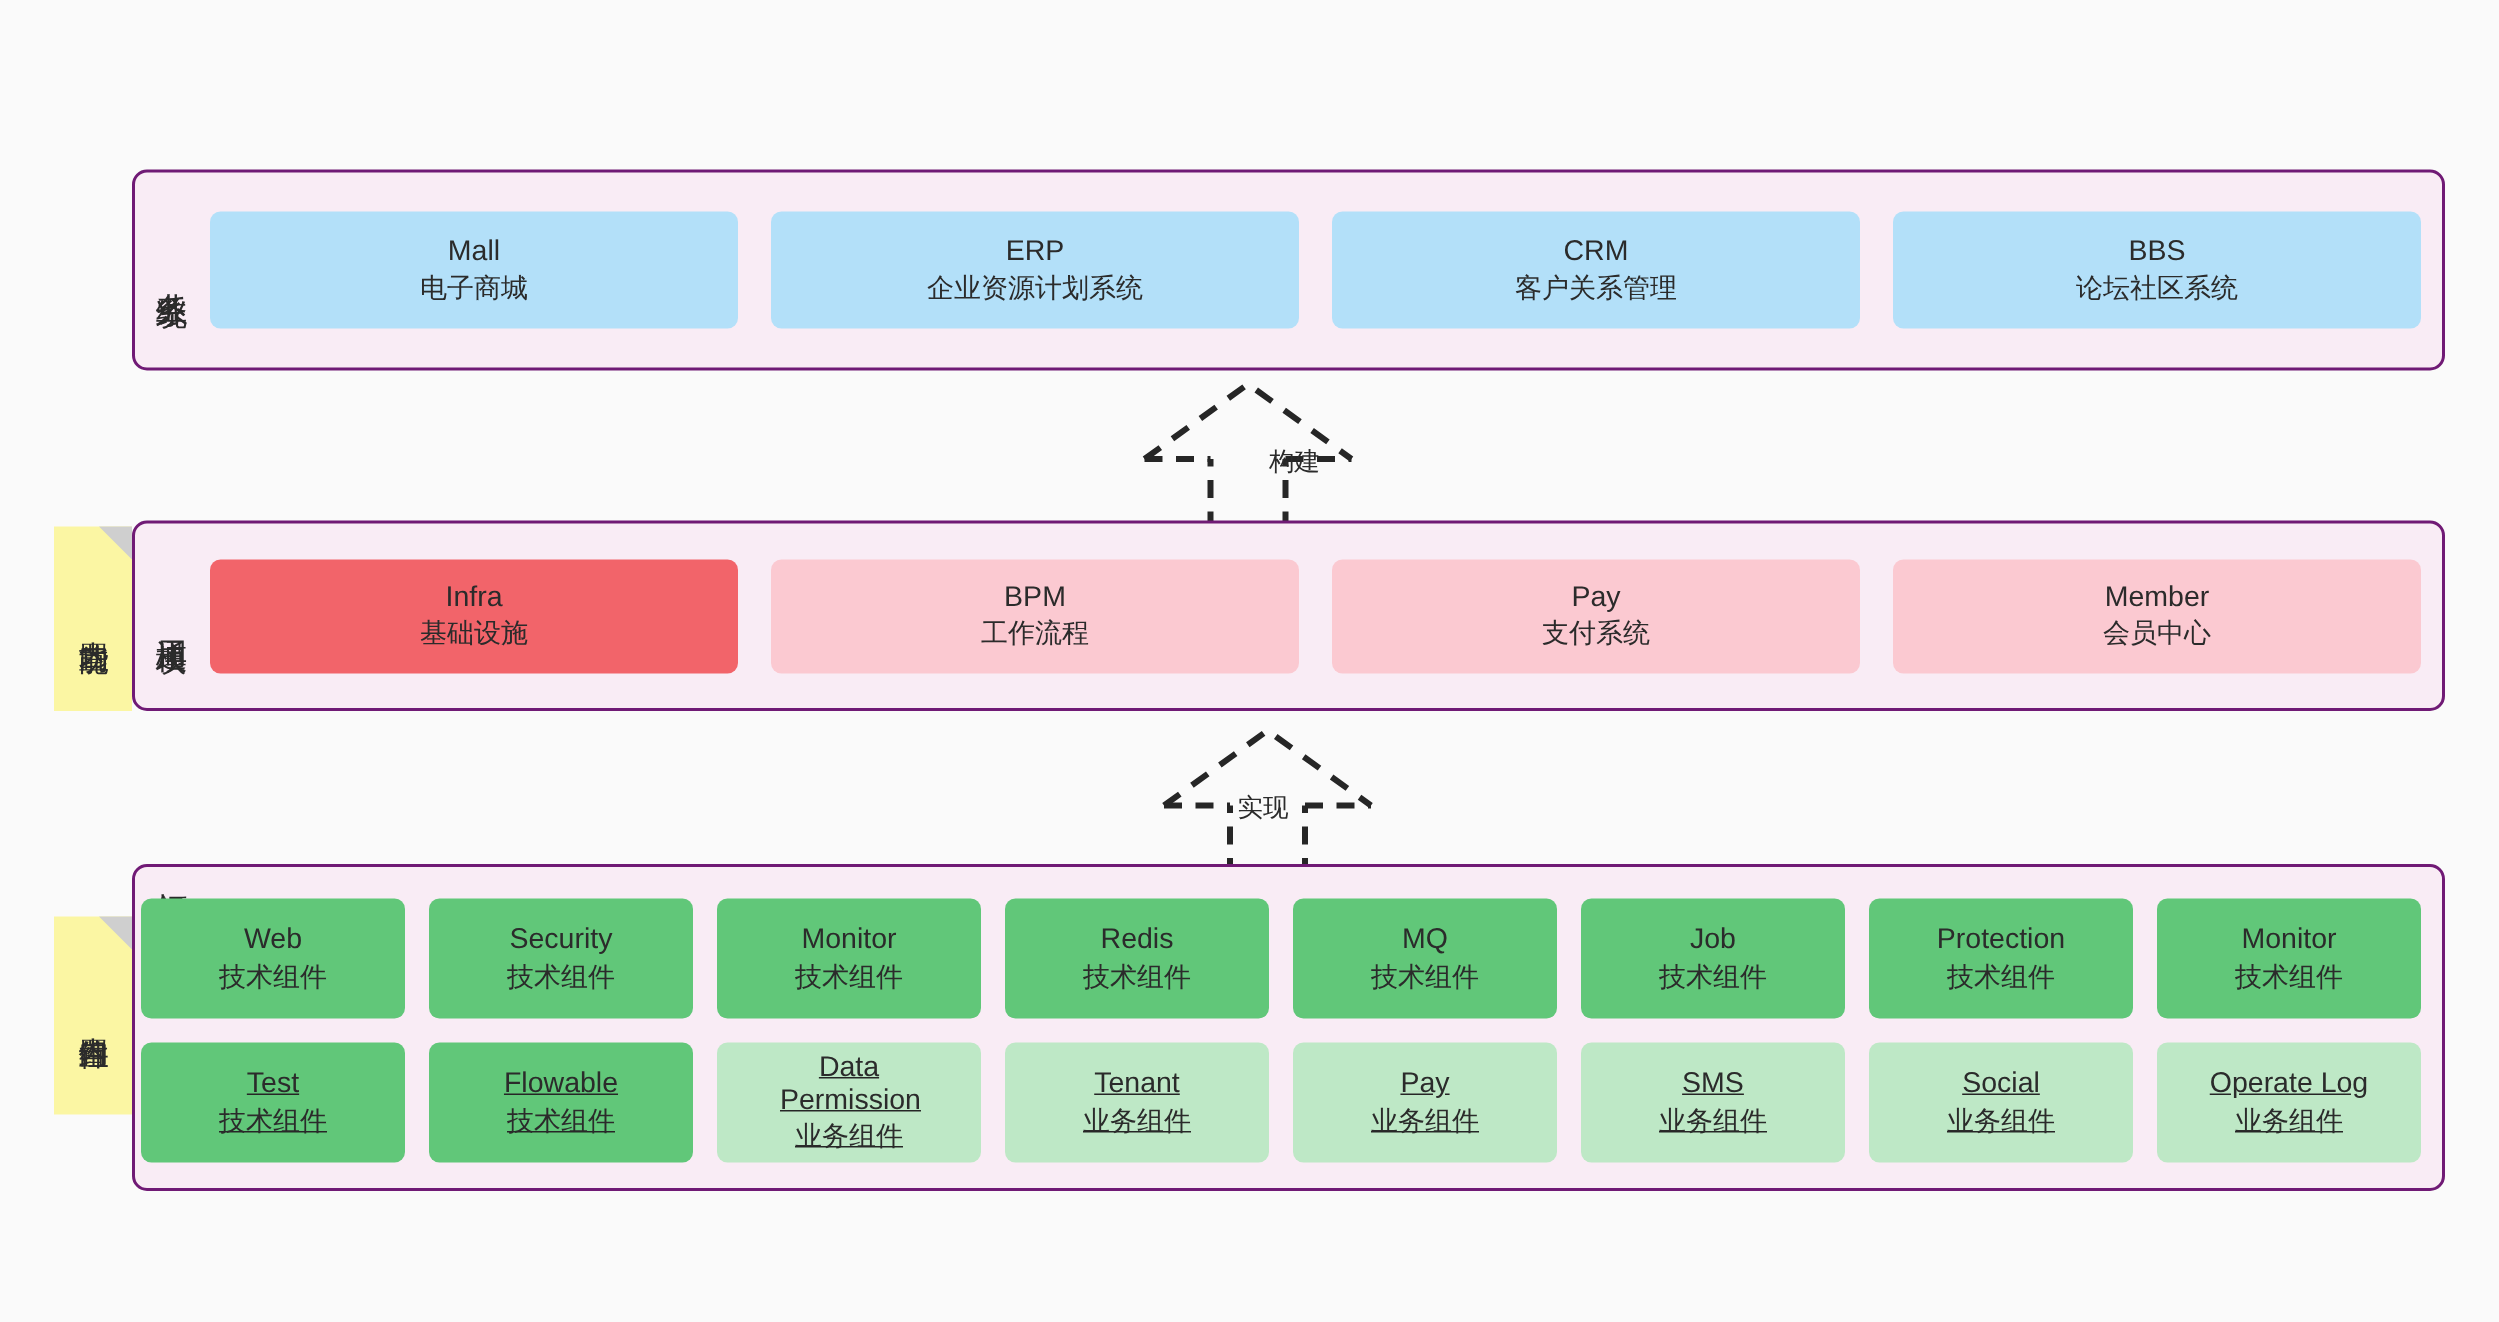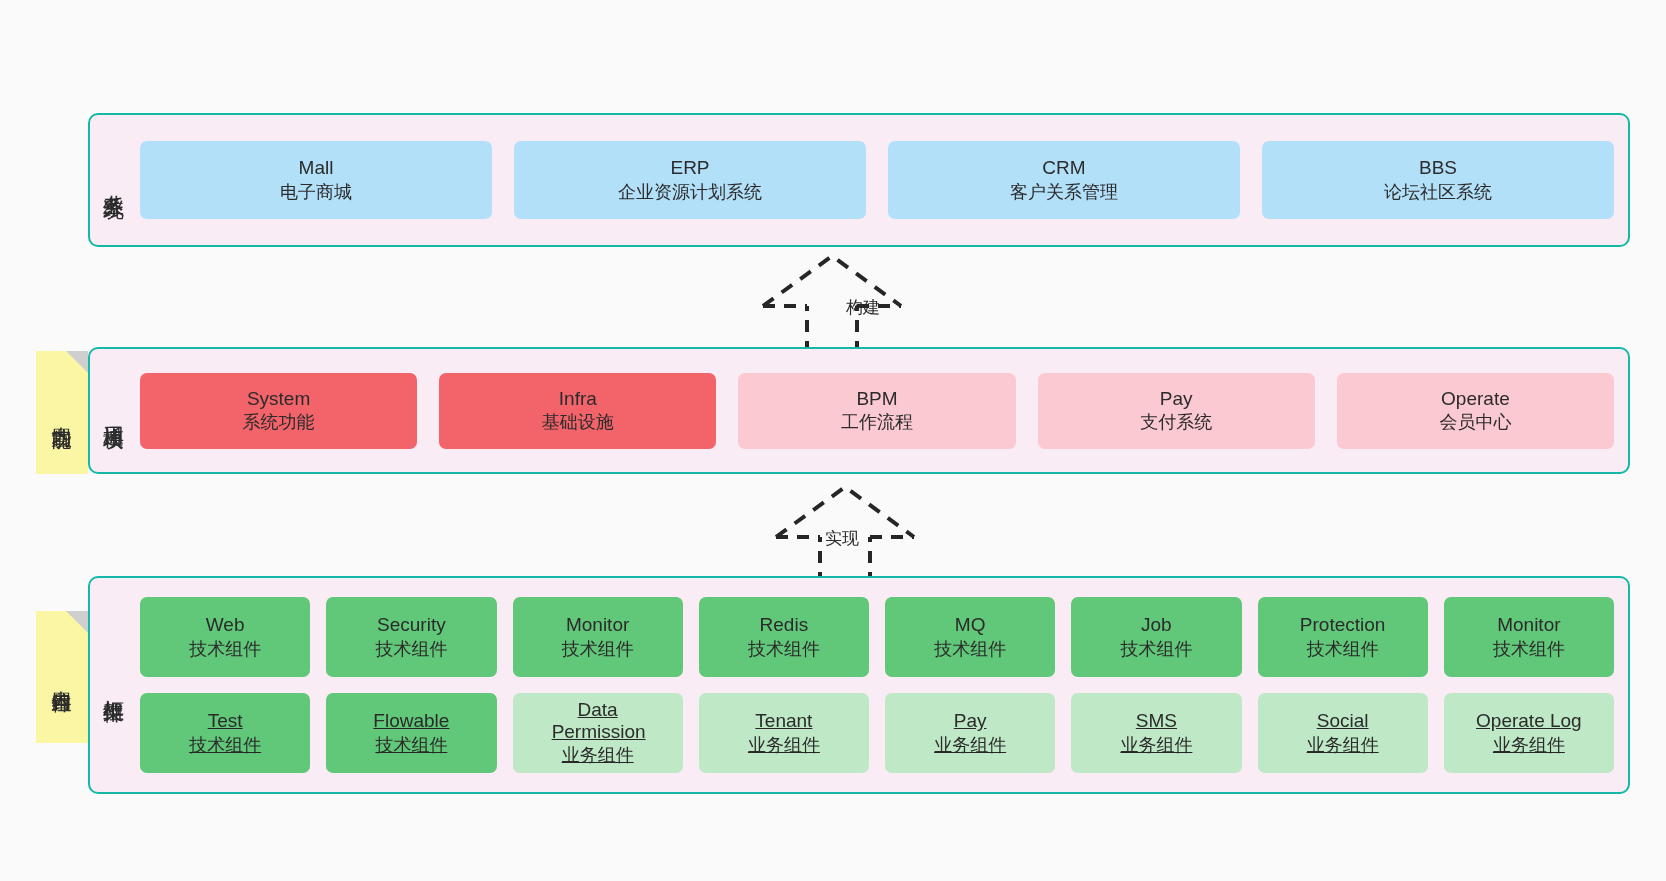--- a/index.html
+++ b/index.html
@@ -19,21 +19,21 @@
   .canvas {
     position: absolute;
     inset: 0;
   }
 
   
   .layer {
     position: absolute;
     box-sizing: border-box;
     background: #f9ecf5;
-    border: 2px solid #14b8a6;
+    border: 2px solid #701a75;
     border-radius: 10px;
     display: flex;
     align-items: stretch;
   }
 
   .layer-title {
     flex: 0 0 auto;
     width: 46px;
     display: flex;
     align-items: center;
@@ -174,42 +174,38 @@
   <div class="note" style="left:36px; top:351px; width:52px; height:123px;">
     <span class="fold"></span>
     <span>内置功能</span>
   </div>
 
   <div class="layer" id="layer-common" style="left:88px; top:347px; width:1542px; height:127px;">
     <div class="layer-title">通用模块</div>
     <div class="layer-body">
       <div class="row" style="height:76px;">
 
-        <div class="card red">
-          <span class="t1">System</span>
-          <span class="t2">系统功能</span>
-        </div>
 
         <div class="card red">
           <span class="t1">Infra</span>
           <span class="t2">基础设施</span>
         </div>
 
         <div class="card pink">
           <span class="t1">BPM</span>
           <span class="t2">工作流程</span>
         </div>
 
         <div class="card pink">
           <span class="t1">Pay</span>
           <span class="t2">支付系统</span>
         </div>
 
         <div class="card pink">
-          <span class="t1">Operate</span>
+          <span class="t1">Member</span>
           <span class="t2">会员中心</span>
         </div>
 
 
       </div>
     </div>
   </div>
 
   <svg class="arrow" style="left:758px; top:481px; width:190px; height:105px;" viewBox="0 0 190 105">
     <path d="M 62 103 L 62 56" stroke="#262626" stroke-width="4" fill="none" stroke-dasharray="12,9"></path>
@@ -219,21 +215,21 @@
     <path d="M 18 56 L 62 56" stroke="#262626" stroke-width="4" fill="none" stroke-dasharray="12,9"></path>
     <path d="M 112 56 L 156 56" stroke="#262626" stroke-width="4" fill="none" stroke-dasharray="12,9"></path>
   </svg>
   <div class="arrow-label" style="left:825px; top:527px;">实现</div>
 
   <div class="note" style="left:36px; top:611px; width:52px; height:132px;">
     <span class="fold"></span>
     <span>内置组件</span>
   </div>
 
-  <div class="layer" id="layer-framework" style="left:88px; top:576px; width:1542px; height:218px;">
+  <div class="layer" id="layer-framework" style="left:88px; top:576px; width:1542px; height:218px;flex-direction:column;">
     <div class="layer-title">框架组件</div>
     <div class="layer-body" style="gap:16px;">
 
       <div class="row" style="height:80px; gap:16px;">
 
         <div class="card green">
           <span class="t1">Web</span>
           <span class="t2">技术组件</span>
         </div>
 

